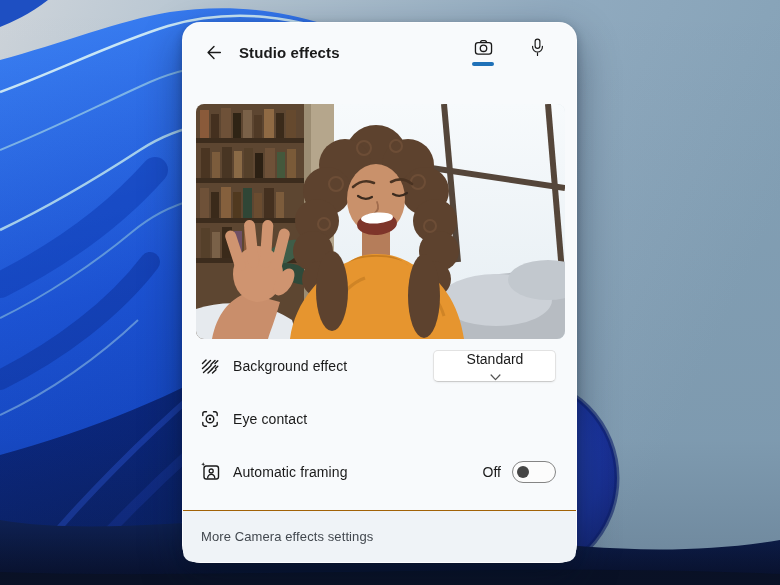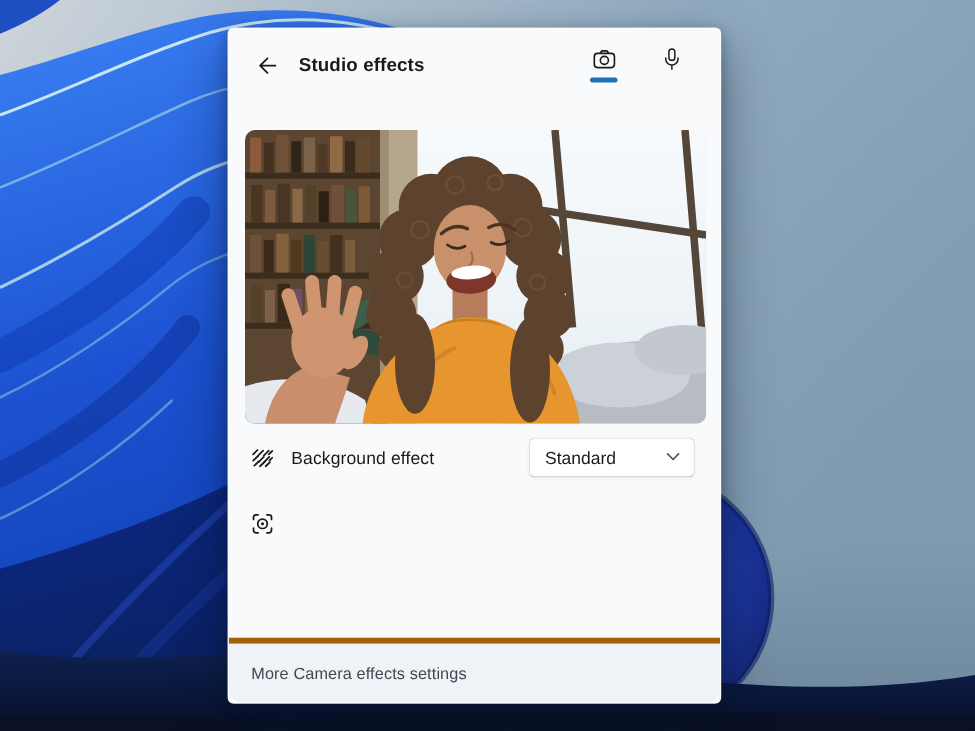--- a/index.html
+++ b/index.html
@@ -7,21 +7,21 @@
   .stage{
     position:relative;width:780px;height:585px;overflow:hidden;
     font-family:"Liberation Sans",sans-serif;
     -webkit-font-smoothing:antialiased;
   }
   .wallpaper{position:absolute;inset:0;display:block;}
 
   
   .panel{
     position:absolute;left:182px;top:22px;width:395px;height:541px;
-    background:#f8fafc;border-radius:5px;
+    background:#f8fafc;border-radius:18px;
     border:1px solid rgba(255,255,255,.65);
     box-shadow:0 16px 42px rgba(8,18,38,.42),0 3px 10px rgba(8,18,38,.28);
   }
   .panel-header{
     position:absolute;top:10px;left:16px;right:18px;height:38px;
     display:flex;align-items:center;
   }
   .back-btn{
     width:28px;height:28px;border:none;background:transparent;border-radius:5px;
     display:flex;align-items:center;justify-content:center;cursor:pointer;padding:0;flex:0 0 auto;
@@ -50,39 +50,40 @@
   }
   .preview svg{display:block;width:100%;height:100%;}
 
   .rows{position:absolute;left:0;right:0;top:316px;}
   .row{
     height:53px;display:flex;align-items:center;padding:0 20px 0 16px;
   }
   .row-icon{width:22px;height:22px;flex:0 0 auto;display:flex;align-items:center;justify-content:center;}
   .row-label{margin-left:12px;font-size:14px;font-weight:500;color:#1a1a1a;flex:1 1 auto;letter-spacing:.1px;}
   .dropdown{
-    width:133px;height:32px;background:#ffffff;border:1px solid #e2e2e2;border-bottom-color:#cbcbcb;
+    width:123px;height:32px;background:#ffffff;border:1px solid #e2e2e2;border-bottom-color:#cbcbcb;
     border-radius:5px;display:flex;align-items:center;justify-content:space-between;
     padding:0 11px 0 12px;cursor:pointer;font-family:inherit;
     box-shadow:0 1px 2px rgba(0,0,0,.05);
+    flex-direction:column;
   }
   .dropdown .dd-value{font-size:14px;color:#1a1a1a;}
   .toggle-state{font-size:14px;color:#1a1a1a;margin-right:11px;}
   .toggle{
     width:44px;height:22px;border-radius:11px;border:1px solid #858585;background:#fcfcfc;
     position:relative;cursor:pointer;flex:0 0 auto;
   }
   .toggle .knob{
     position:absolute;left:4px;top:50%;transform:translateY(-50%);
     width:12px;height:12px;border-radius:50%;background:#454545;
   }
 
   .panel-footer{
     position:absolute;left:0;right:0;bottom:0;height:52px;
-    background:#eff3f7;border-top:5px solid #a16207;border-radius:0 0 10px 10px;
+    background:#eff3f7;border-top:1px solid #a16207;border-radius:0 0 10px 10px;
     display:flex;align-items:center;padding:0 18px;cursor:pointer;
   }
   .footer-link{font-size:13px;color:#42484f;letter-spacing:.1px;}
 </style>
 </head>
 <body>
 
 <div class="stage">
 
   <svg class="wallpaper" viewBox="0 0 780 585" preserveAspectRatio="none">
@@ -341,22 +342,38 @@
         <span class="row-icon">
           <svg width="20" height="20" viewBox="0 0 20 20" fill="none" stroke="#1a1a1a" stroke-width="1.4" stroke-linecap="round">
             <path d="M6.5 2.8 H4.8 A2 2 0 0 0 2.8 4.8 V6.5"></path>
             <path d="M13.5 2.8 H15.2 A2 2 0 0 1 17.2 4.8 V6.5"></path>
             <path d="M6.5 17.2 H4.8 A2 2 0 0 1 2.8 15.2 V13.5"></path>
             <path d="M13.5 17.2 H15.2 A2 2 0 0 0 17.2 15.2 V13.5"></path>
             <circle cx="10" cy="10" r="3.8"></circle>
             <circle cx="10" cy="10" r="1.2" fill="#1a1a1a" stroke="none"></circle>
           </svg>
         </span>
+        <span class="row-label">Eye contact</span>
       </div>
 
+      <div class="row">
+        <span class="row-icon">
+          <svg width="21" height="21" viewBox="0 0 21 21" fill="none">
+            <path d="M3.2 1.2 l0.55 1.45 L5.2 3.2 l-1.45 0.55 L3.2 5.2 l-0.55-1.45 L1.2 3.2 l1.45-0.55 Z" fill="#1a1a1a"></path>
+            <rect x="4" y="5" width="14.5" height="13" rx="2.2" stroke="#1a1a1a" stroke-width="1.4"></rect>
+            <circle cx="11.2" cy="10" r="2" stroke="#1a1a1a" stroke-width="1.3"></circle>
+            <path d="M7.6 17.5 c0-2.8 1.6-4.2 3.6-4.2 s3.6 1.4 3.6 4.2" stroke="#1a1a1a" stroke-width="1.3"></path>
+          </svg>
+        </span>
+        <span class="row-label">Automatic framing</span>
+        <span class="toggle-state">Off</span>
+        <div class="toggle">
+          <div class="knob"></div>
+        </div>
+      </div>
 
     </div>
 
     <div class="panel-footer">
       <span class="footer-link">More Camera effects settings</span>
     </div>
 
   </div>
 </div>
 

